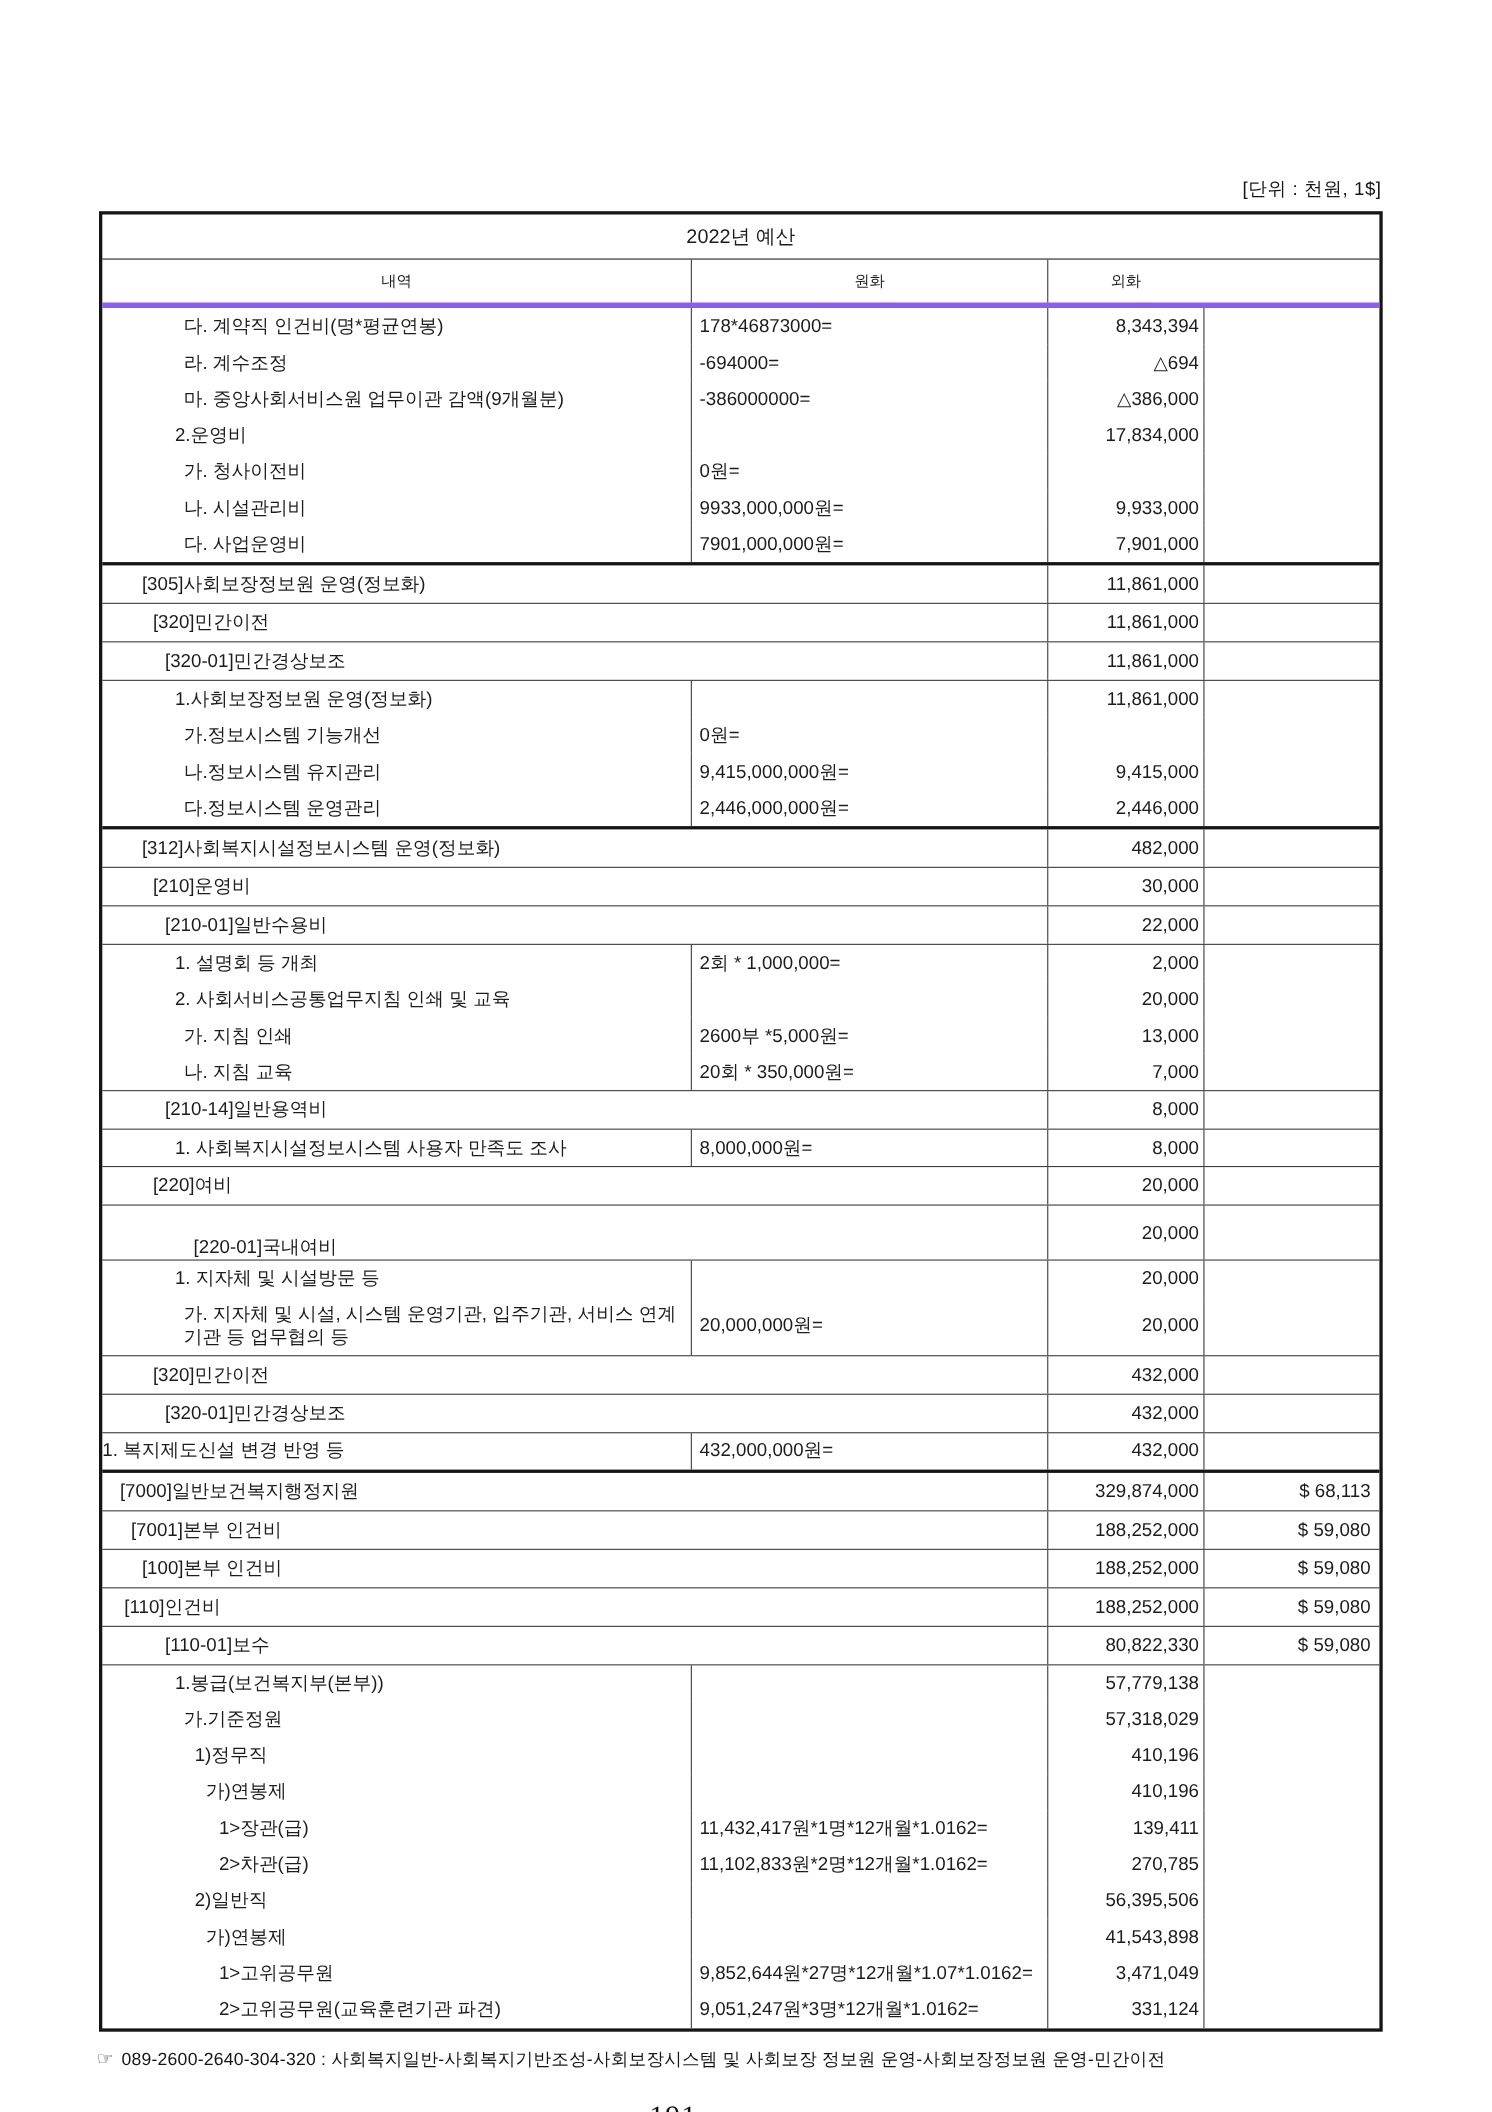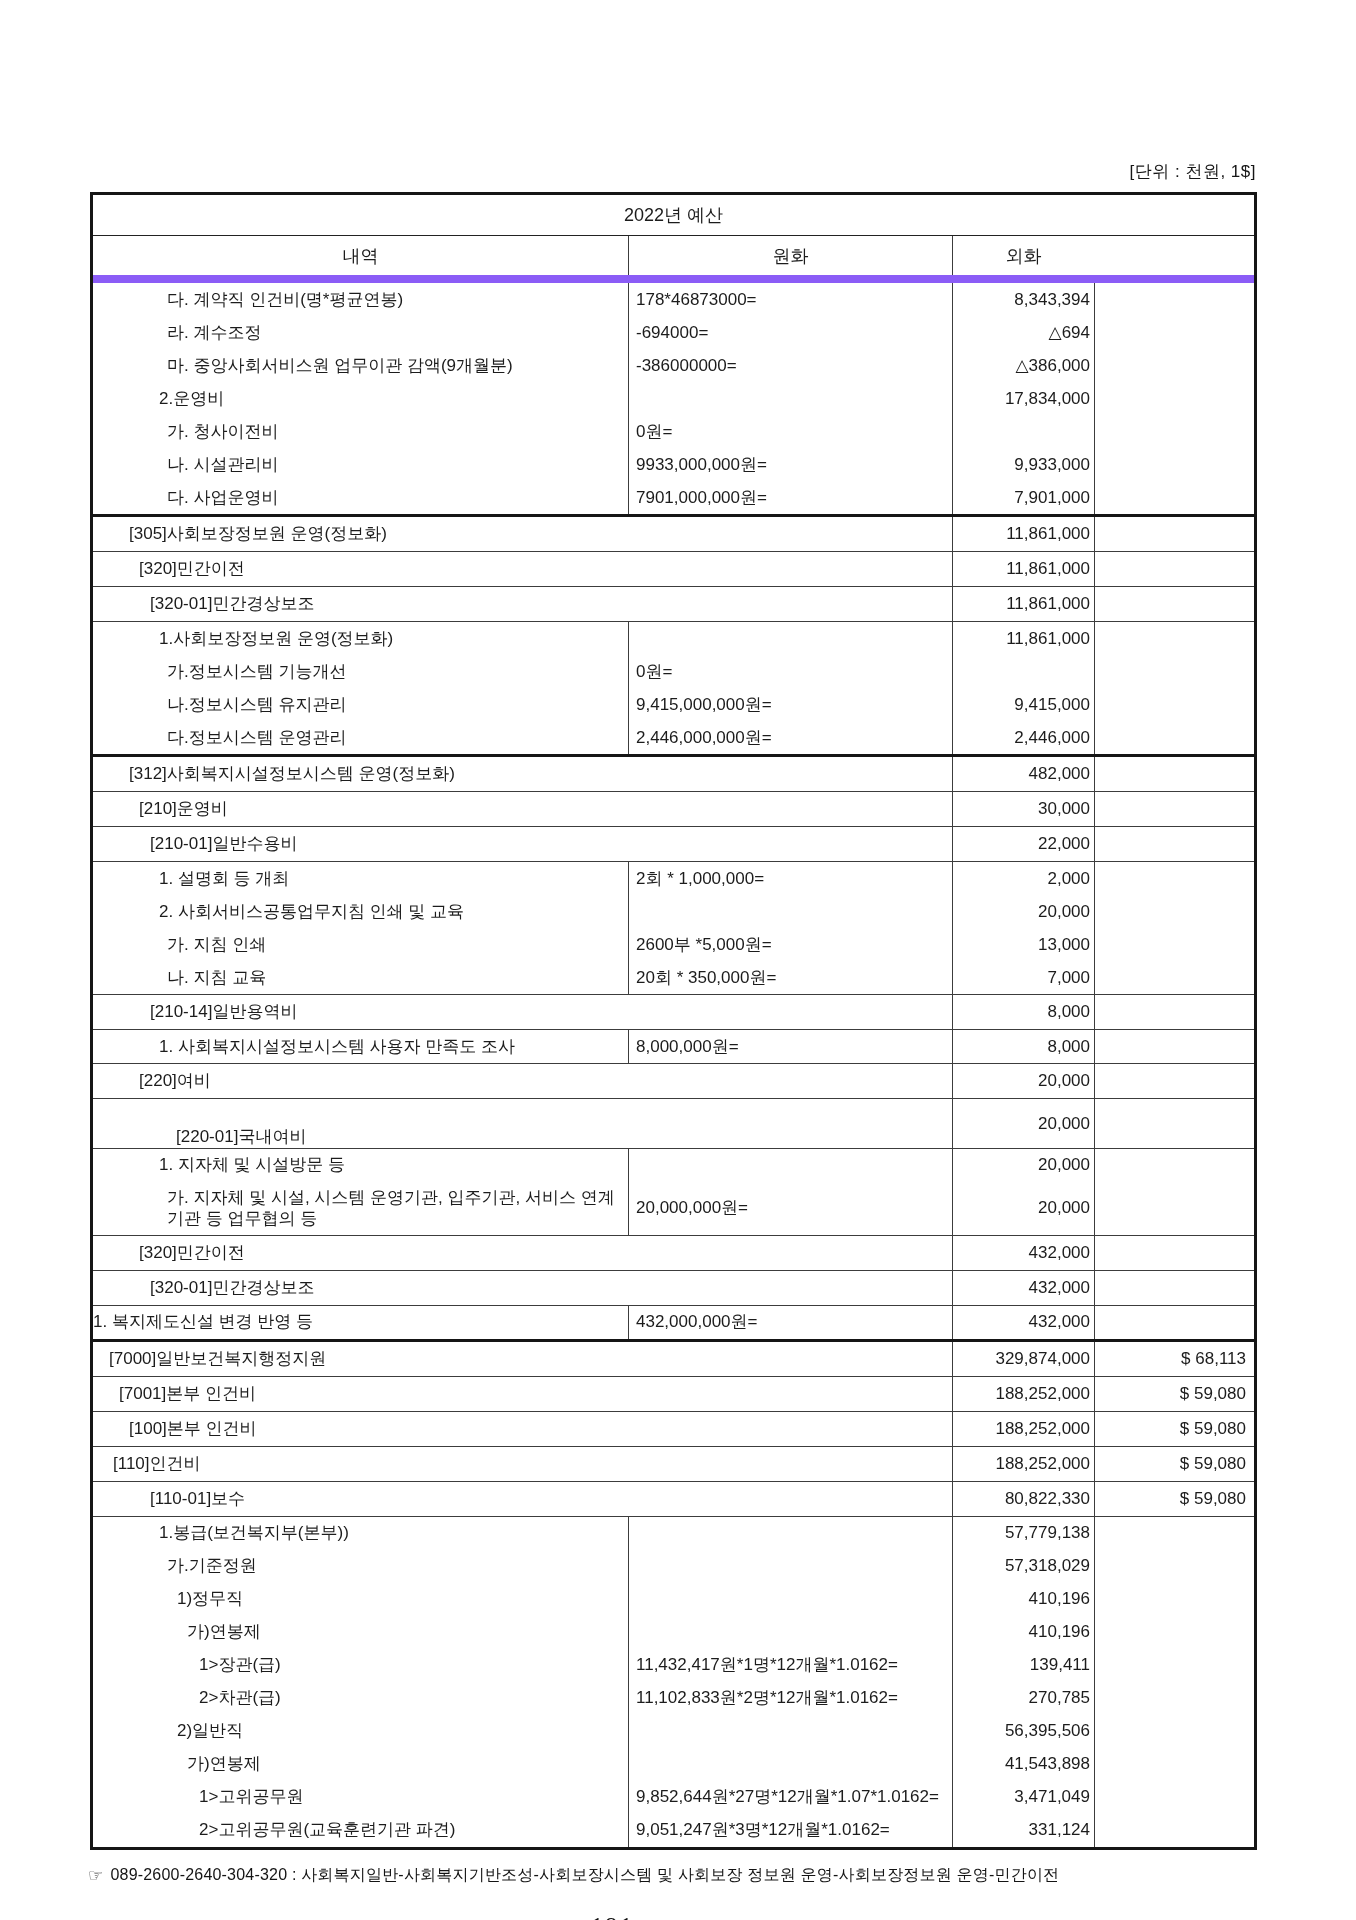--- a/index.html
+++ b/index.html
@@ -14,21 +14,21 @@
   }
   .budget-table {
     margin-left:90px; width:1161px; border:3px solid #151515; background:#fff;
   }
   .title-row {
     height:40px; display:flex; align-items:center; justify-content:center;
     font-size:18px; border-bottom:1.5px solid #222;
   }
   .header-row {
     display:grid; grid-template-columns:535px 324px 142px 160px;
-    height:39px; border-bottom:8px solid #8b5cf6; font-size:18px;
+    height:39px; border-bottom:5px solid #8b5cf6; font-size:14px;
   }
   .header-row .hcell { display:flex; align-items:center; justify-content:center; }
   .header-row .hcell + .hcell { border-left:1px solid #3c3c3c; }
 
   .row {
     display:grid; grid-template-columns:535px 324px 142px 160px;
     min-height:33px; font-size:17px;
   }
   .row.merged { min-height:34px; }
   .row.twoline { min-height:53px; }

